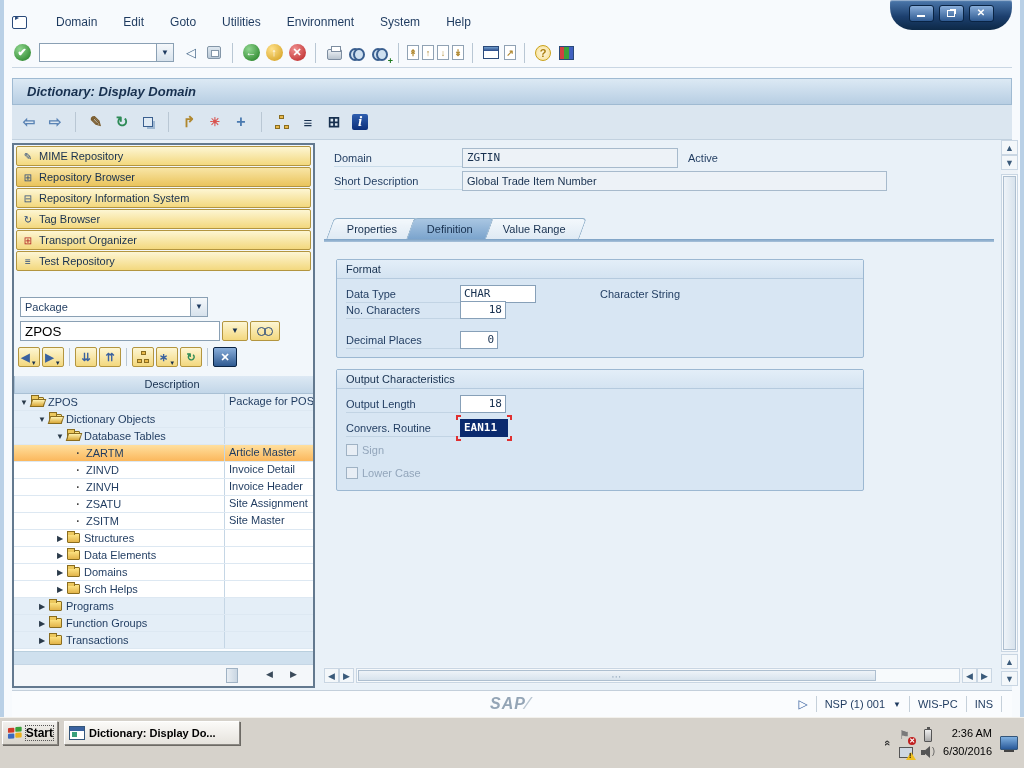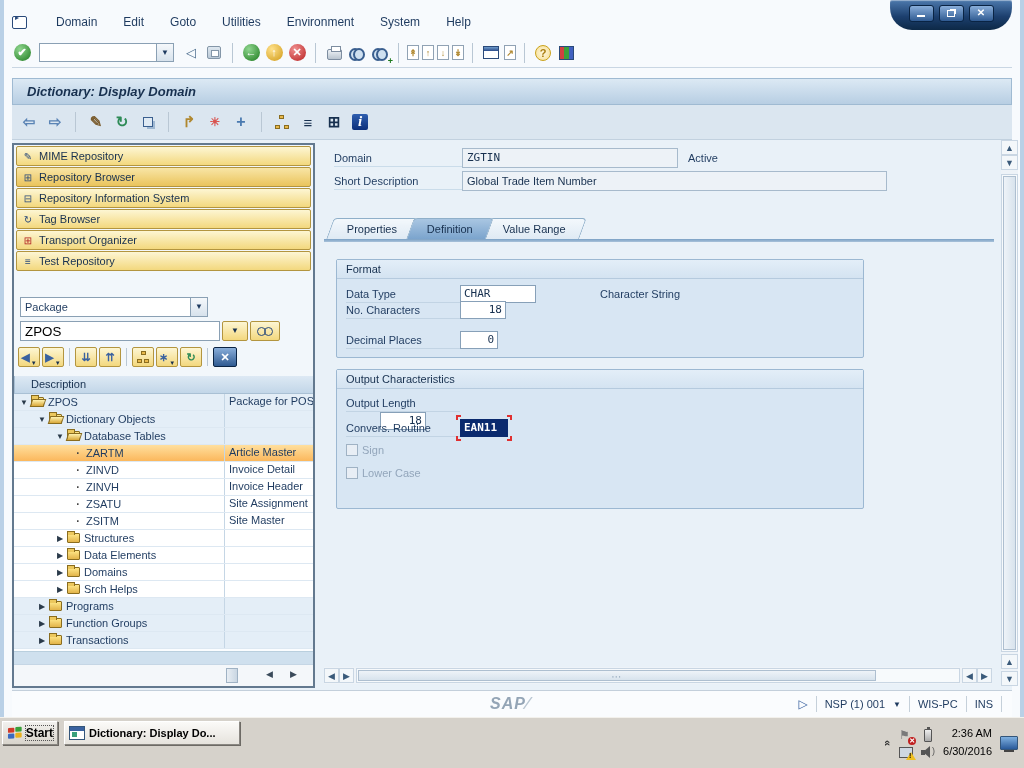--- a/index.html
+++ b/index.html
@@ -98,21 +98,21 @@
             display:inline-flex; align-items:center; justify-content:center; color:#3a62a0; font-weight:bold; font-size:11px; padding:0 2px; }
   .navbtn .mini { font-size:6px; color:#17304f; margin-left:1px; align-self:flex-end; }
   .bluebtn { width:24px; height:20px; background:linear-gradient(#89aeda,#2f5a91); border:1px solid #0a2444; border-radius:2px;
              color:#fff; font-weight:bold; font-size:11px; display:inline-flex; align-items:center; justify-content:center; }
   .nsep { width:1px; height:18px; background:#b9c7d4; margin:0 3px; }
 
   
   .tree { position:absolute; left:0px; top:231px; right:0px; bottom:22px; background:#fbfdff; overflow:hidden; }
   .thead { display:flex; height:18px; background:linear-gradient(#dde9f4,#c2d6e8); border-bottom:1px solid #a9c0d4; color:#17304f; }
   .thead .hname { width:210px; padding-left:6px; line-height:17px; }
-  .thead .hdesc { flex:1; border-left:1px solid #a9c0d4; padding-left:16px; line-height:17px; }
+  .thead .hdesc { flex:1; border-left:1px solid #a9c0d4; padding-left:16px; line-height:17px;text-align:center; }
   .trow { position:relative; height:17px; display:flex; align-items:center; border-bottom:1px solid #dde8f2; background:#fff; }
   .trow.tint { background:#e4eef7; }
   .trow.selected { background:linear-gradient(#ffdf9e,#fbb75c); }
   .ind { display:inline-block; height:1px; }
   .l0{ width:4px; } .l1{ width:22px; } .l2{ width:40px; } .l3{ width:58px; }
   .exp { width:12px; font-size:8px; color:#2a3a4a; text-align:center; }
   .folder { position:relative; width:13px; height:10px; background:linear-gradient(#ffe788,#e2b44a); border:1px solid #8a6d1f; border-radius:1px; margin:0 4px 0 1px; }
   .folder::before { content:""; position:absolute; top:-3px; left:-1px; width:6px; height:3px; background:#ecc85e; border:1px solid #8a6d1f; border-bottom:none; }
   .folder.open::after { content:""; position:absolute; left:-1px; bottom:-1px; width:12px; height:6px; background:linear-gradient(#fff3b0,#d9a83a); border:1px solid #8a6d1f; transform:skewX(-18deg); }
   .bullet { width:12px; text-align:center; color:#444; font-weight:bold; margin-right:2px; }
@@ -535,23 +535,23 @@
           <div class="grow" style="top:41px;">
             <span class="glabel">No. Characters</span>
             <span class="gfield num" style="width:46px;">18</span>
           </div>
           <div class="grow" style="top:71px;">
             <span class="glabel">Decimal Places</span>
             <span class="gfield num" style="width:38px;">0</span>
           </div>
         </div>
 
-        <div class="groupbox" style="top:229px; height:140px;">
+        <div class="groupbox" style="top:229px; height:122px;">
           <div class="gb-title">Output Characteristics</div>
-          <div class="grow" style="top:25px;flex-direction:column;">
+          <div class="grow" style="top:25px;">
             <span class="glabel">Output Length</span>
             <span class="gfield num" style="width:46px;">18</span>
           </div>
           <div class="grow" style="top:49px;">
             <span class="glabel">Convers. Routine</span>
             <span class="selwrap">
               <span class="gfield ean" style="width:48px; display:inline-block;">EAN11</span>
               <span class="corner ctl"></span>
               <span class="corner ctr"></span>
               <span class="corner cbl"></span>

